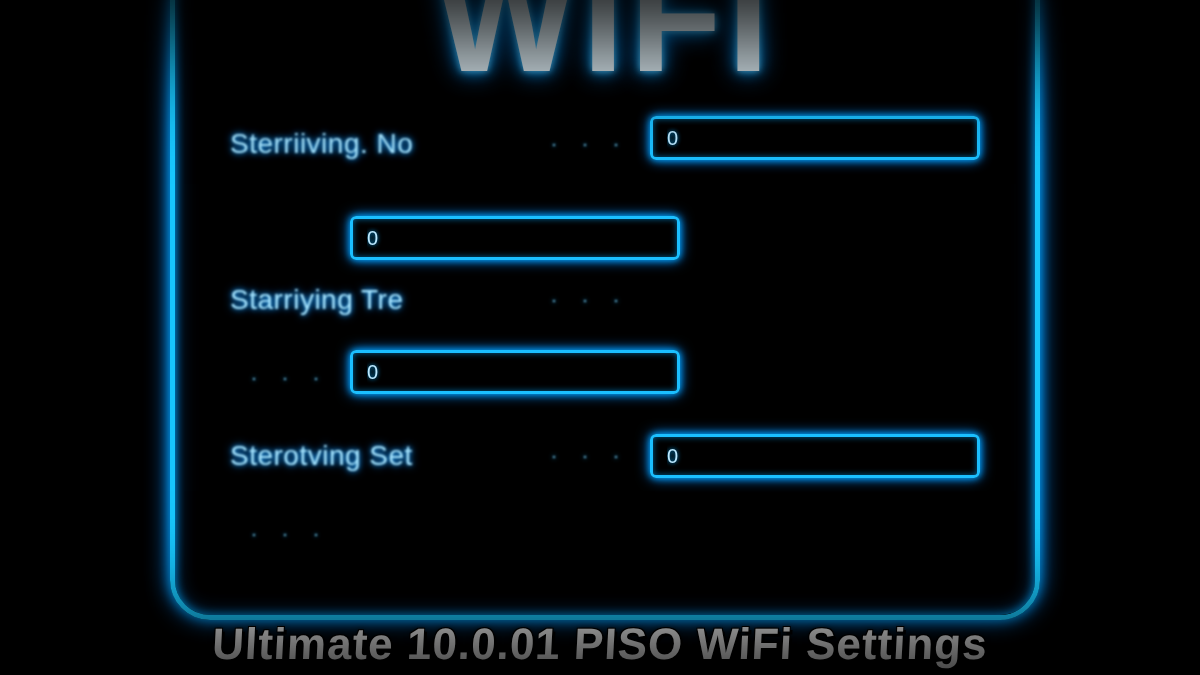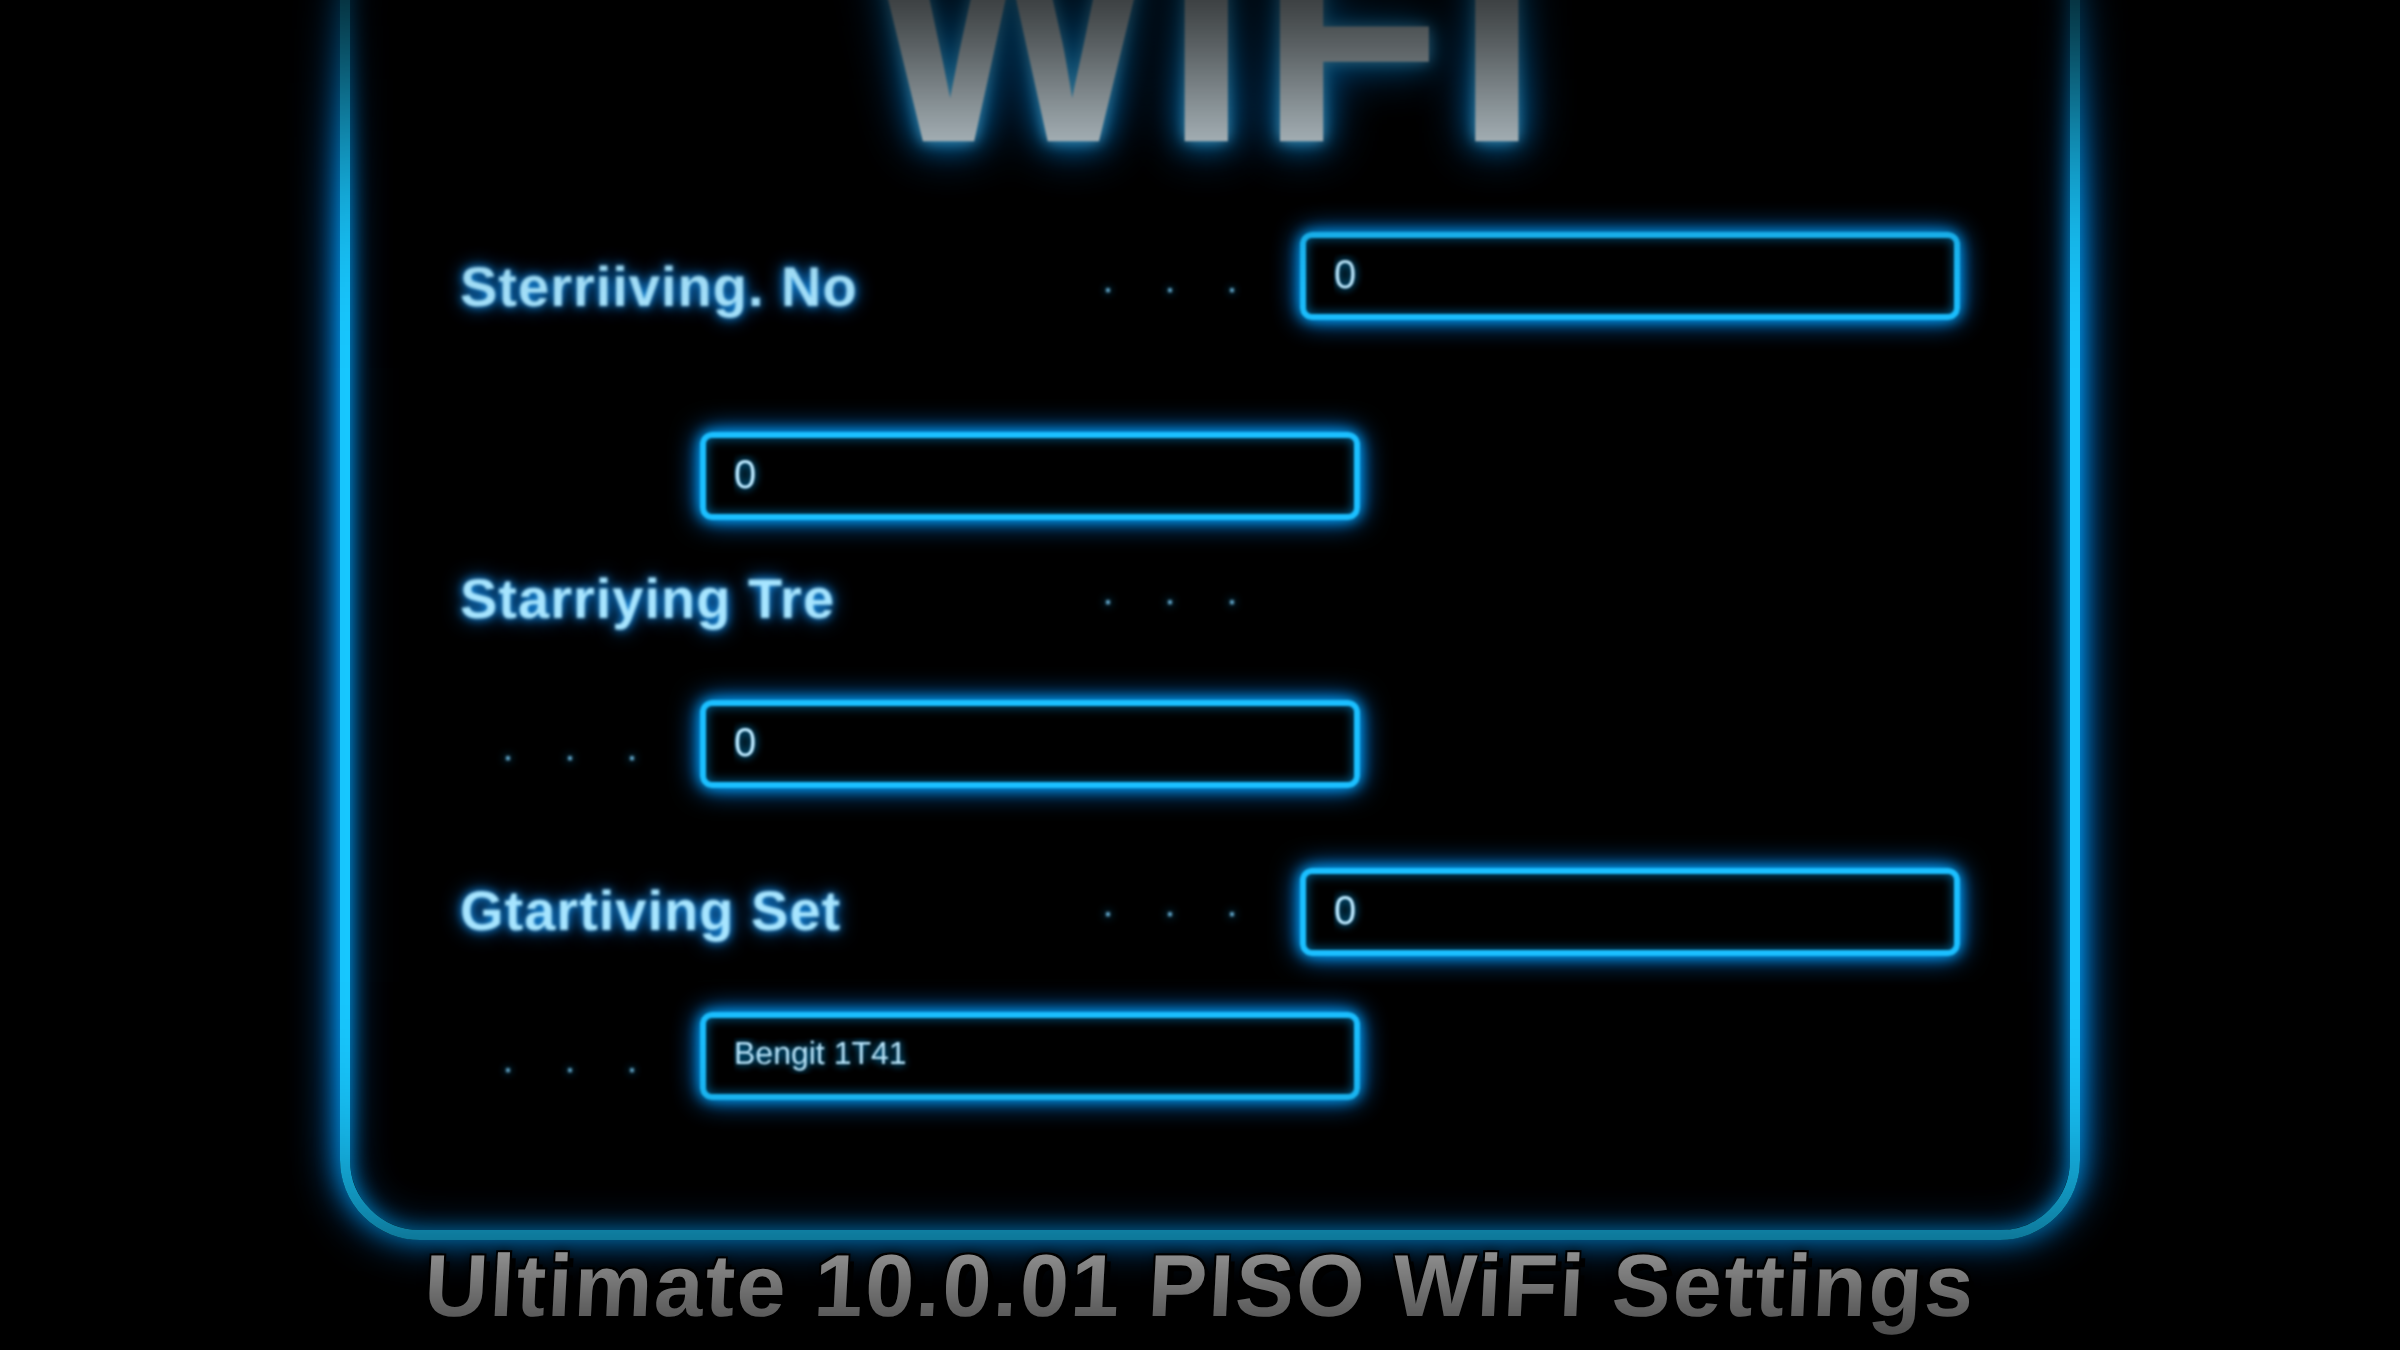--- a/index.html
+++ b/index.html
@@ -54,21 +54,21 @@
 
   .row {
     display: flex;
     align-items: center;
     height: 78px;
   }
 
   .label {
     width: 300px;
     font-size: 28px;
-    font-weight: 700;
+    font-weight: 400;
     color: #a7e5ff;
     text-shadow: 0 0 5px #19a0ff, 0 0 10px #0a6acc;
     letter-spacing: 0.5px;
     filter: blur(0.9px);
     white-space: nowrap;
   }
 
   .dots {
     width: 120px;
     font-size: 18px;
@@ -156,26 +156,25 @@
       <div class="dots">· · ·</div>
       <div style="width:330px"></div>
     </div>
 
     <div class="row">
       <div class="dots">· · ·</div>
       <input class="field field-offset-a" value="0" style="">
     </div>
 
     <div class="row">
-      <div class="label">Gtartiving Set</div>
+      <div class="label">Sterotving Set</div>
       <div class="dots">· · ·</div>
       <input class="field" value="0" style="">
     </div>
 
     <div class="row">
       <div class="dots">· · ·</div>
-      <input class="field field-offset-a" style="font-size: 16px;" value="Bengit 1T41">
     </div>
 
   </div>
 </div>
 
 <div class="caption">Ultimate 10.0.01 PISO WiFi Settings</div>
 
 </body></html>

